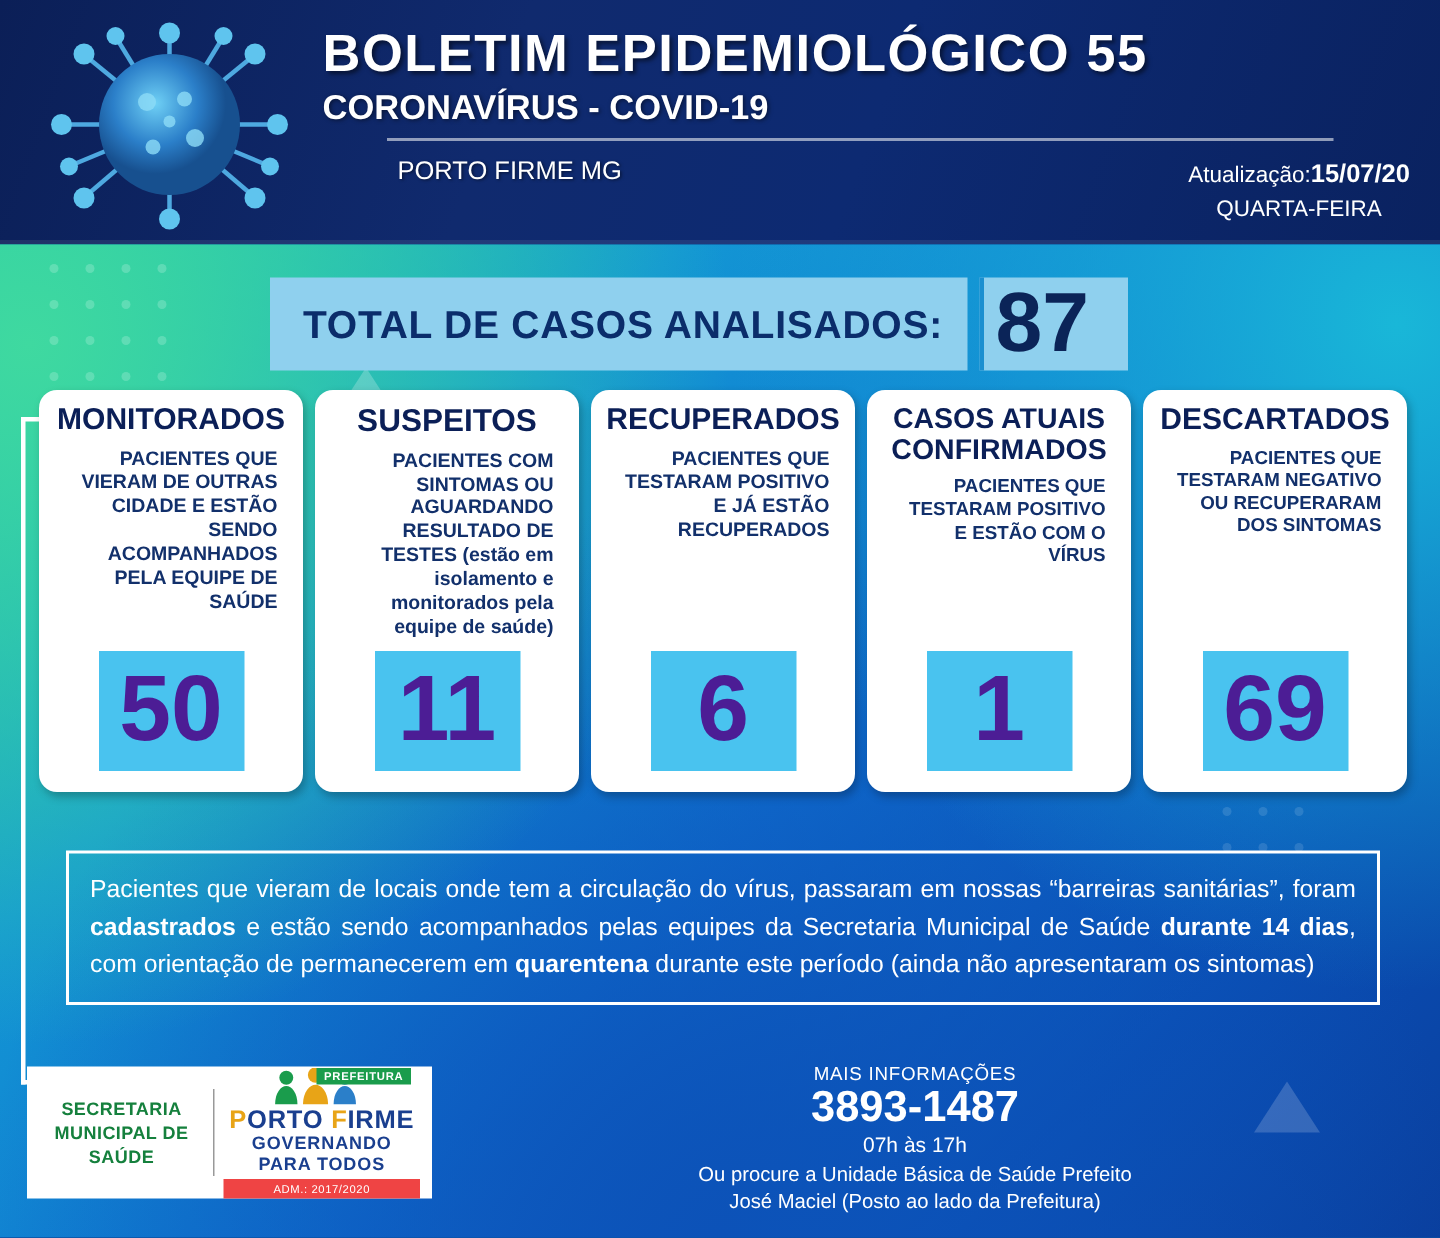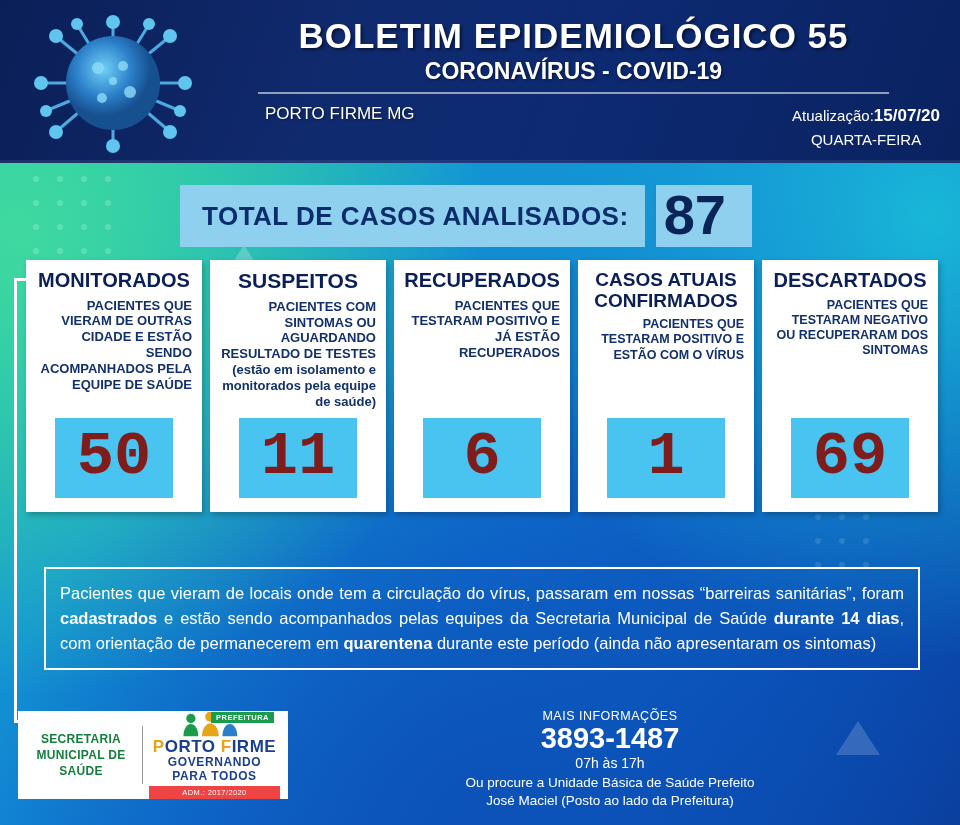--- a/index.html
+++ b/index.html
@@ -24,21 +24,20 @@
     background: rgba(255,255,255,0.08);
   }
   .virus {
     position: absolute;
     left: 18px; top: 8px;
     width: 190px; height: 150px;
   }
   .head-texts {
     position: absolute;
     left: 215px; right: 28px; top: 16px;
-    text-align: center;
   }
   .title-main {
     color: #ffffff;
     font-size: 35px;
     font-weight: bold;
     letter-spacing: 1px;
     text-shadow: 2px 2px 3px rgba(0,0,0,.5);
   }
   .title-sub {
     color: #ffffff;
@@ -128,25 +127,26 @@
   .cards {
     position: absolute;
     top: 97px; left: 26px; right: 22px;
     display: flex;
     justify-content: space-between;
     z-index: 5;
   }
   .card {
     width: 176px;
     background: #ffffff;
-    padding: 10px 8px 14px;
+    padding: 10px 15px 14px;
     display: flex;
     flex-direction: column;
     align-items: center;
     box-shadow: 2px 3px 6px rgba(0,0,0,.25);
+    border-radius: 12px;
   }
   .card h3 {
     color: #0b1f57;
     font-size: 20px;
     font-weight: bold;
     text-align: center;
     line-height: 1.08;
     margin-bottom: 6px;
   }
   .card p {
@@ -154,28 +154,27 @@
     font-size: 13px;
     font-weight: bold;
     text-align: right;
     line-height: 1.22;
     flex: 1;
     padding: 0 2px;
   }
   .card .num {
     margin-top: 8px;
     background: #49c3ef;
-    color: #7f1d1d;
+    color: #4c1d95;
     font-size: 62px;
     font-weight: bold;
     line-height: 1;
-    width: 118px;
+    width: 97px;
     text-align: center;
     padding: 8px 0 10px;
-    font-family: Liberation Mono, monospace;
   }
   .card.c2 h3 { font-size: 21px; }
   .card.c4 h3 { font-size: 19px; }
   .card.c4 p, .card.c5 p { font-size: 12.5px; }
 
   
   .bracket {
     position: absolute;
     left: 14px; top: 115px;
     width: 26px; height: 445px;

